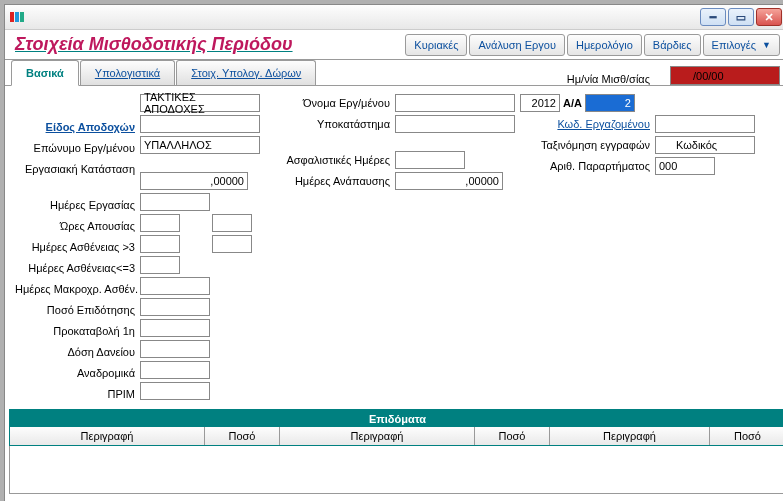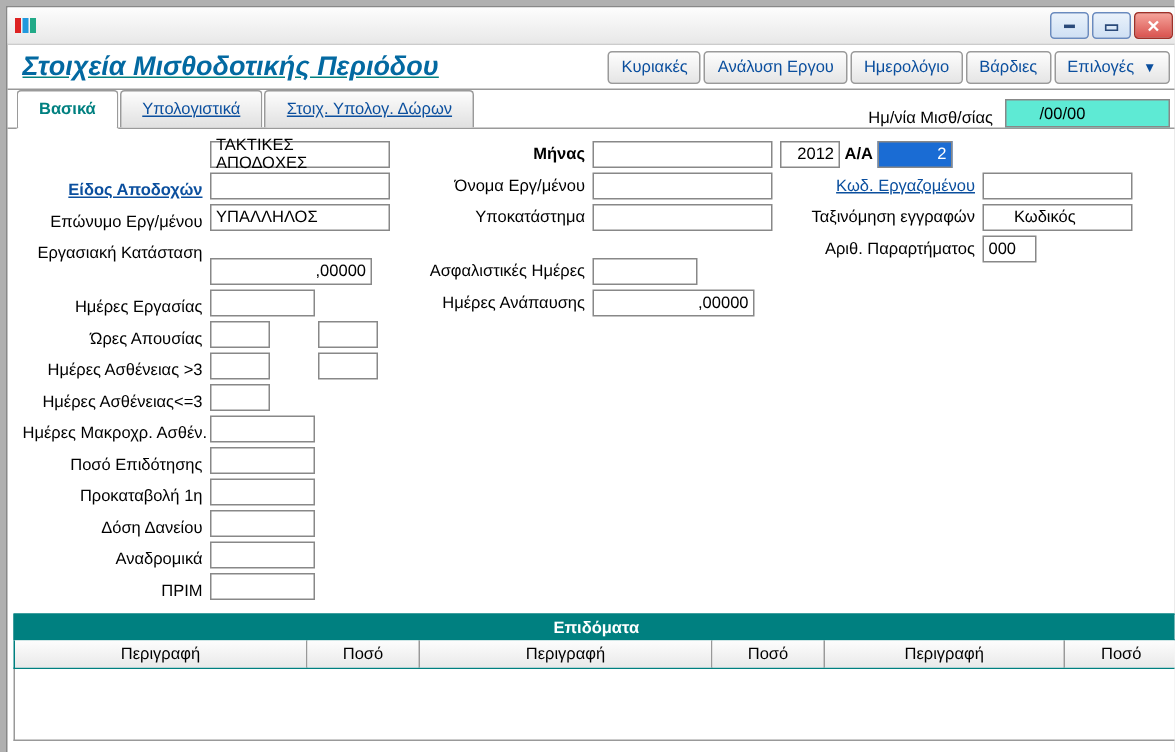--- a/index.html
+++ b/index.html
@@ -4,44 +4,44 @@
 <style>
   * { box-sizing: border-box; font-family: Tahoma, Arial, sans-serif; font-size: 11px; }
   body { margin: 0; background: #b0b0b0; padding: 4px; }
   .window { width: 783px; height: 501px; background: #fff; border: 1px solid #888; position: relative; }
   .titlebar { height: 25px; background: linear-gradient(#fdfdfd,#e8e8e8); border-bottom: 1px solid #ccc; display:flex; align-items:center; padding:0 4px;}
   .titlebar .icon { width:16px; height:16px; }
   .titlebar .controls { margin-left:auto; display:flex; gap:2px;}
   .titlebar .controls div { width:26px; height:18px; border:1px solid #6a8bbf; border-radius:3px; background:linear-gradient(#eaf2fb,#cfe0f4); display:flex; align-items:center; justify-content:center; font-weight:bold; color:#2b4a7a; cursor:pointer;}
   .titlebar .controls .close-btn { background:linear-gradient(#f5a39a,#d9534f); border-color:#a03028; color:#fff;}
   .header { height:30px; display:flex; align-items:center; padding:0 6px 0 10px; border-bottom:1px solid #999;}
-  .header-title { color:#0369a1; font-style:italic; font-size:18px; font-weight:bold; text-decoration: underline; text-decoration-color:#008080; flex: 1 1 auto;}
+  .header-title { color:#be185d; font-style:italic; font-size:18px; font-weight:bold; text-decoration: underline; text-decoration-color:#008080; flex: 1 1 auto;}
   .header-btns { display:flex; gap:2px; }
   .hbtn { height:22px; padding:0 8px; border:1px solid #9a9a9a; border-radius:3px; background:linear-gradient(#fdfdfd,#e5e5e5); display:flex; align-items:center; color:#0b4f9e; cursor:pointer;}
   .hbtn .drop { margin-left:6px; color:#0b4f9e; font-size:9px;}
   .tabs-row { height:26px; display:flex; align-items:flex-end; padding:0 6px; border-bottom:1px solid #9a9a9a;}
   .tab { height:24px; padding:12px 14px; border:1px solid #9a9a9a; border-bottom:none; background:linear-gradient(#fdfdfd,#e0e0e0); margin-right:1px; display:flex; align-items:center; color:#0b4f9e; text-decoration:underline; cursor:pointer; border-radius:3px 3px 0 0;}
   .tab.active { background:#fff; font-weight:bold; color:#008080; text-decoration:none; position:relative; top:1px; border-bottom:1px solid #fff;}
   .tabs-row .spacer{ flex:1 1 auto;}
-  .dt-label { margin-right:8px;text-align:center;}
-  .dt-box { width:110px; height:19px; border:1px solid #888; background:#5eead4; display:flex; align-items:center; padding:0 4px;}
+  .dt-label { margin-right:20px;text-align:center;}
+  .dt-box { width:110px; height:19px; border:1px solid #888; background:#b91c1c; display:flex; align-items:center; padding:0 4px;}
   .form-area { padding:6px 10px 0 10px; position:relative; height:330px;}
   .cols { display:flex; gap:0;}
   .col { flex:0 0 auto;}
   .col1 { width:260px;}
   .col2 { width:245px;}
   .col3 { width:255px;}
   .frow { height:20px; display:flex; align-items:center; margin:1px 0;}
   .lbl { text-align:right; padding-right:5px; white-space:nowrap;}
   .col1 .lbl { width:125px;margin-top:48px;}
   .col2 .lbl { width:120px;}
   .col3 .lbl { width:135px;}
   .link { color:#0b4f9e; text-decoration:underline; cursor:pointer;}
   .inp { height:18px; border:1px solid #888; background:#fff; padding:0 3px; display:flex; align-items:center; font-size:11px;}
-  .inp.small { width:36px;}
+  .inp.small { width:60px;}
   .inp.w120 { width:120px;}
   .inp.w100 { width:100px;padding-left:20px;}
   .inp.w70 { width:70px;}
   .inp.w40 { width:40px;}
   .num { justify-content:flex-end;}
   .highlight { background:#1a6cd4; color:#fff; justify-content:flex-end;}
   .gap { height:14px;}
   .epid-section { position:absolute; left:4px; right:0; bottom:10px;}
   .epid-header { background:#008080; color:#fff; font-weight:bold; text-align:center; height:18px; line-height:18px; border:1px solid #008080;}
   .epid-table { display:flex; border:1px solid #008080; border-top:none; background:#fff;}
@@ -157,24 +157,20 @@
           <span class="inp w70"></span>
         </div>
         <div class="frow">
           <span class="lbl">Επτ. Ισολογισμού</span>
           <span class="inp w70"></span>
         </div>
       </div>
 
       <div class="col col2">
         <div class="frow">
-          <span class="lbl" style="font-weight:bold">Μήνας</span>
-          <span class="inp w120"></span>
-        </div>
-        <div class="frow">
           <span class="lbl">Όνομα Εργ/μένου</span>
           <span class="inp w120"></span>
         </div>
         <div class="frow">
           <span class="lbl">Υποκατάστημα</span>
           <span class="inp w120"></span>
         </div>
         <div class="gap"></div>
         <div class="frow">
           <span class="lbl">Ασφαλιστικές Ημέρες</span>

